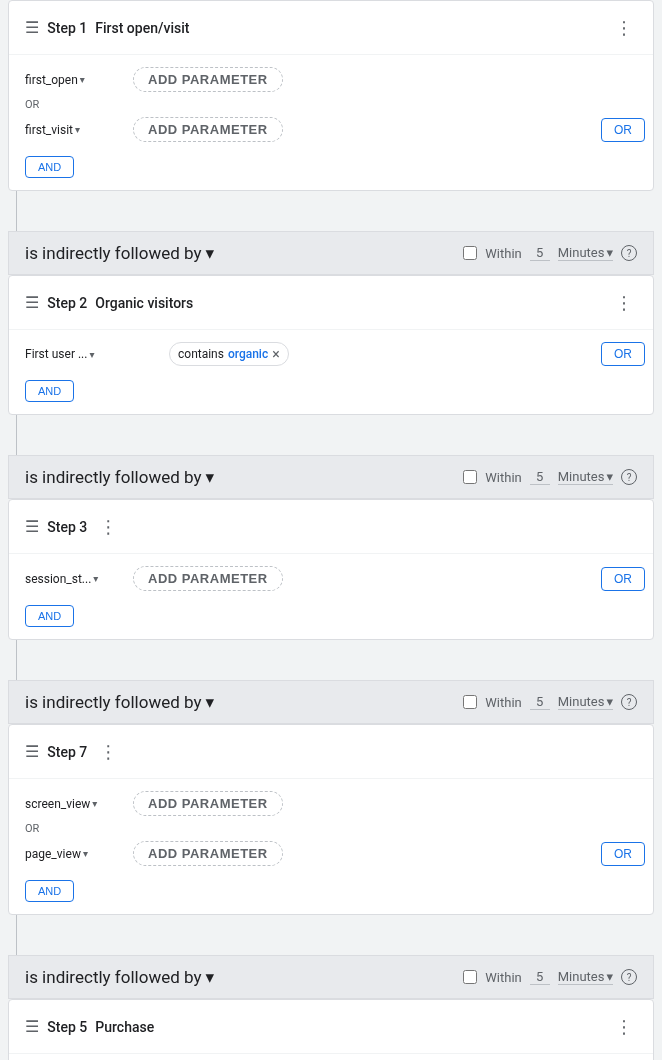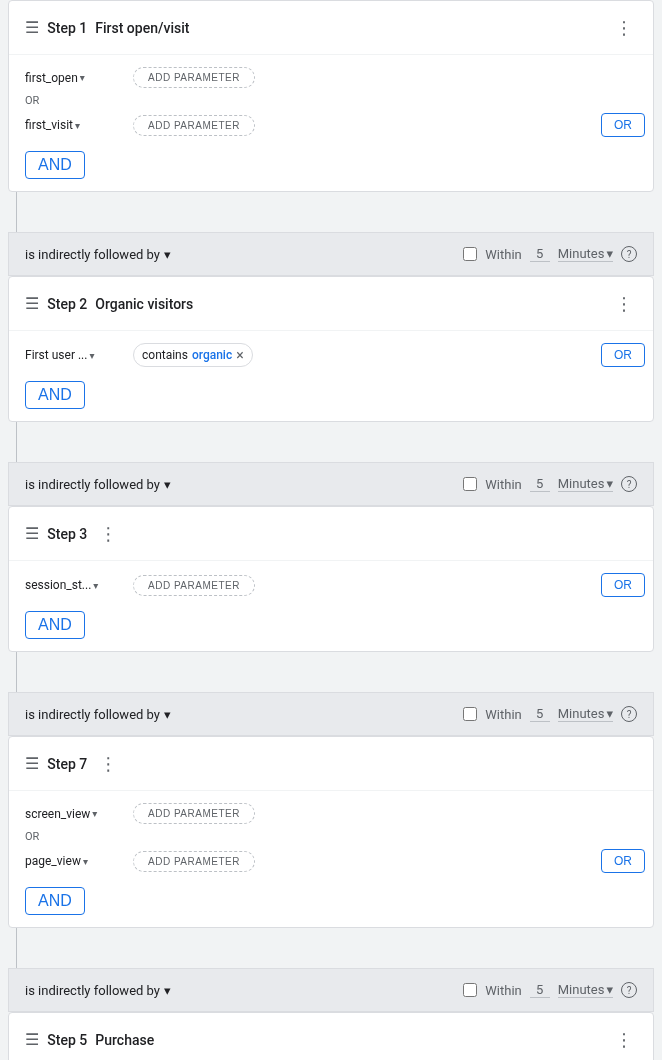--- a/index.html
+++ b/index.html
@@ -26,21 +26,21 @@
       height: 44px;
       display: flex;
       align-items: center;
       gap: 8px;
     }
 
     .between-steps select,
     .between-steps .dropdown-trigger {
       background: transparent;
       border: none;
-      font-size: 13px;
+      font-size: 17px;
       color: #202124;
       cursor: pointer;
       display: flex;
       align-items: center;
       gap: 4px;
     }
 
     .spacer { flex: 1; }
 
     .within-label {
@@ -116,22 +116,22 @@
 
     .event-selector .chevron {
       color: #5f6368;
       font-size: 10px;
     }
 
     .add-param-btn {
       border: 1.5px dashed #bdc1c6;
       border-radius: 20px;
       padding: 4px 14px;
-      font-size: 10px;
-      font-weight: 400;
+      font-size: 13px;
+      font-weight: 700;
       color: #5f6368;
       background: transparent;
       cursor: pointer;
       letter-spacing: 0.5px;
       text-transform: uppercase;
     }
 
     .or-label {
       font-size: 11px;
       color: #5f6368;
@@ -147,39 +147,40 @@
       font-weight: 500;
       color: #1a73e8;
       background: transparent;
       cursor: pointer;
     }
 
     .and-btn {
       border: 1px solid #1a73e8;
       border-radius: 4px;
       padding: 4px 12px;
-      font-size: 16px;
+      font-size: 11px;
       font-weight: 500;
       color: #1a73e8;
       background: transparent;
       cursor: pointer;
       margin-top: 8px;
       margin-left: 0;
     }
 
     .contains-tag {
       display: inline-flex;
       align-items: center;
       border: 1px solid #dadce0;
       border-radius: 12px;
       padding: 3px 8px;
       font-size: 12px;
       color: #202124;
       gap: 4px;
       background: #fff;
+      margin-left: 36px;
     }
 
     .contains-tag .value {
       color: #1a73e8;
       font-weight: 500;
     }
 
     .contains-tag .close {
       color: #5f6368;
       cursor: pointer;

